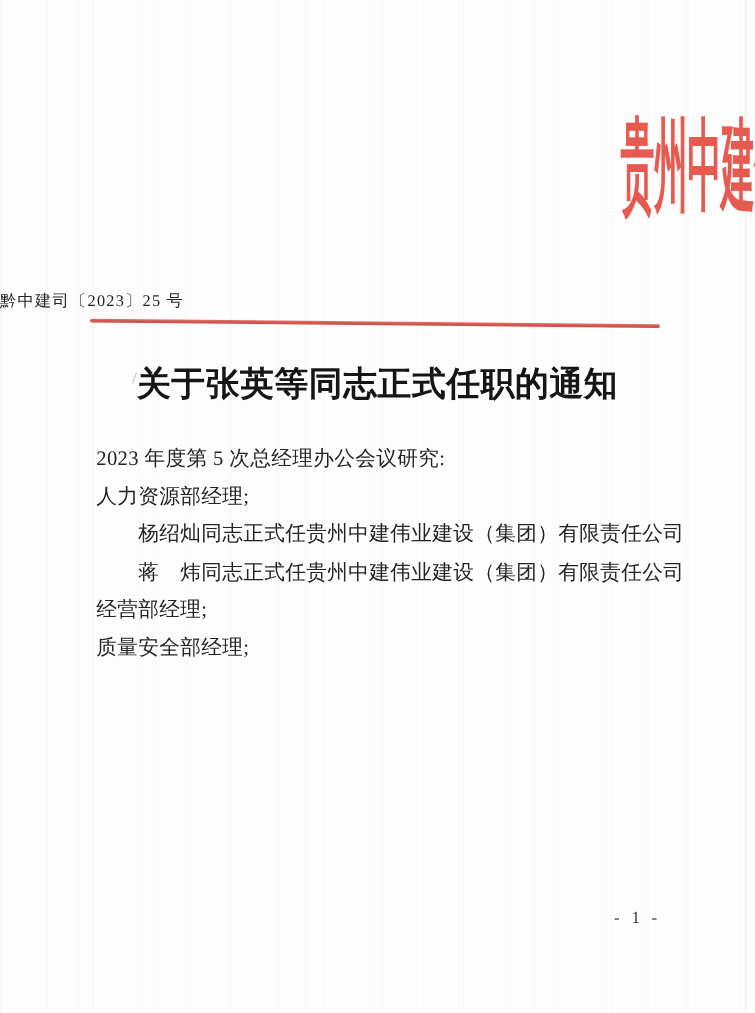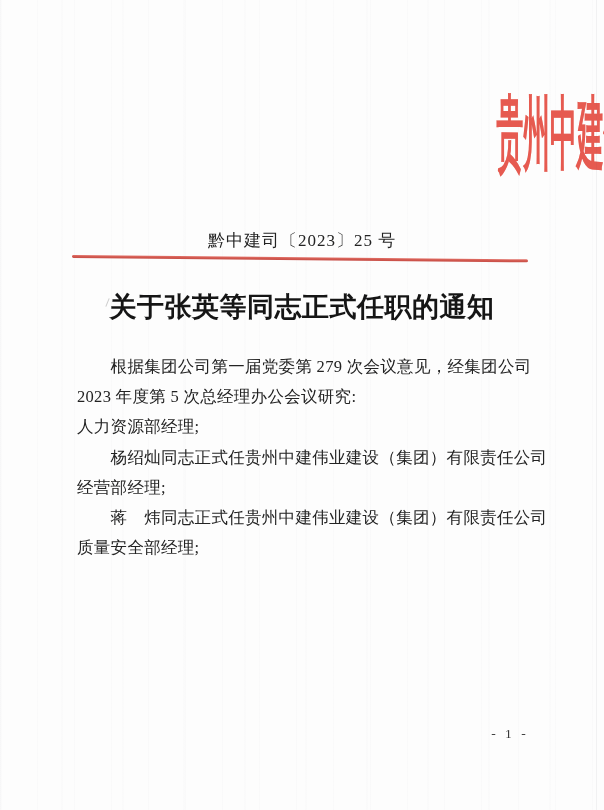--- a/index.html
+++ b/index.html
@@ -36,22 +36,21 @@
     white-space:nowrap;
     font-size:80px;line-height:80px;
     font-weight:bold;
     color:var(--header-red);
     transform:scaleX(0.335);
     transform-origin:50% 50%;
     text-shadow:0 0 1px rgba(230,90,80,0.45);
   }
   .doc-number{
     position:absolute;top:230px;left:0;width:604px;
-    text-align:center;
-    font-size:17px;line-height:22px;
+    font-size:13px;line-height:22px;
     letter-spacing:1px;
     white-space:nowrap;
     color:var(--ink);
   }
   .red-rule{
     position:absolute;top:255px;left:72px;
     width:456px;height:3px;
     background:linear-gradient(180deg,#e2726a 0%,var(--rule-red) 55%,#c8504a 100%);
     border-radius:2px;
     transform:rotate(0.55deg);
@@ -100,24 +99,23 @@
 
   <div class="doc-number">黔中建司〔2023〕25 号</div>
 
   <div class="red-rule"></div>
 
   <div class="doc-title">关于张英等同志正式任职的通知</div>
 
   <div class="scan-smudge"></div>
 
   <div class="body-block">
-    <div class="body-line">　　根据集团公司第一届党委第 279 次会议意见，经集团公司</div>
     <div class="body-line">2023 年度第 5 次总经理办公会议研究:</div>
     <div class="body-line">人力资源部经理;</div>
     <div class="body-line">　　杨绍灿同志正式任贵州中建伟业建设（集团）有限责任公司</div>
+    <div class="body-line">　　蒋　炜同志正式任贵州中建伟业建设（集团）有限责任公司</div>
     <div class="body-line">经营部经理;</div>
-    <div class="body-line">　　蒋　炜同志正式任贵州中建伟业建设（集团）有限责任公司</div>
     <div class="body-line">质量安全部经理;</div>
   </div>
 
   <div class="page-number">- 1 -</div>
 
 </div>
 
 </body></html>

